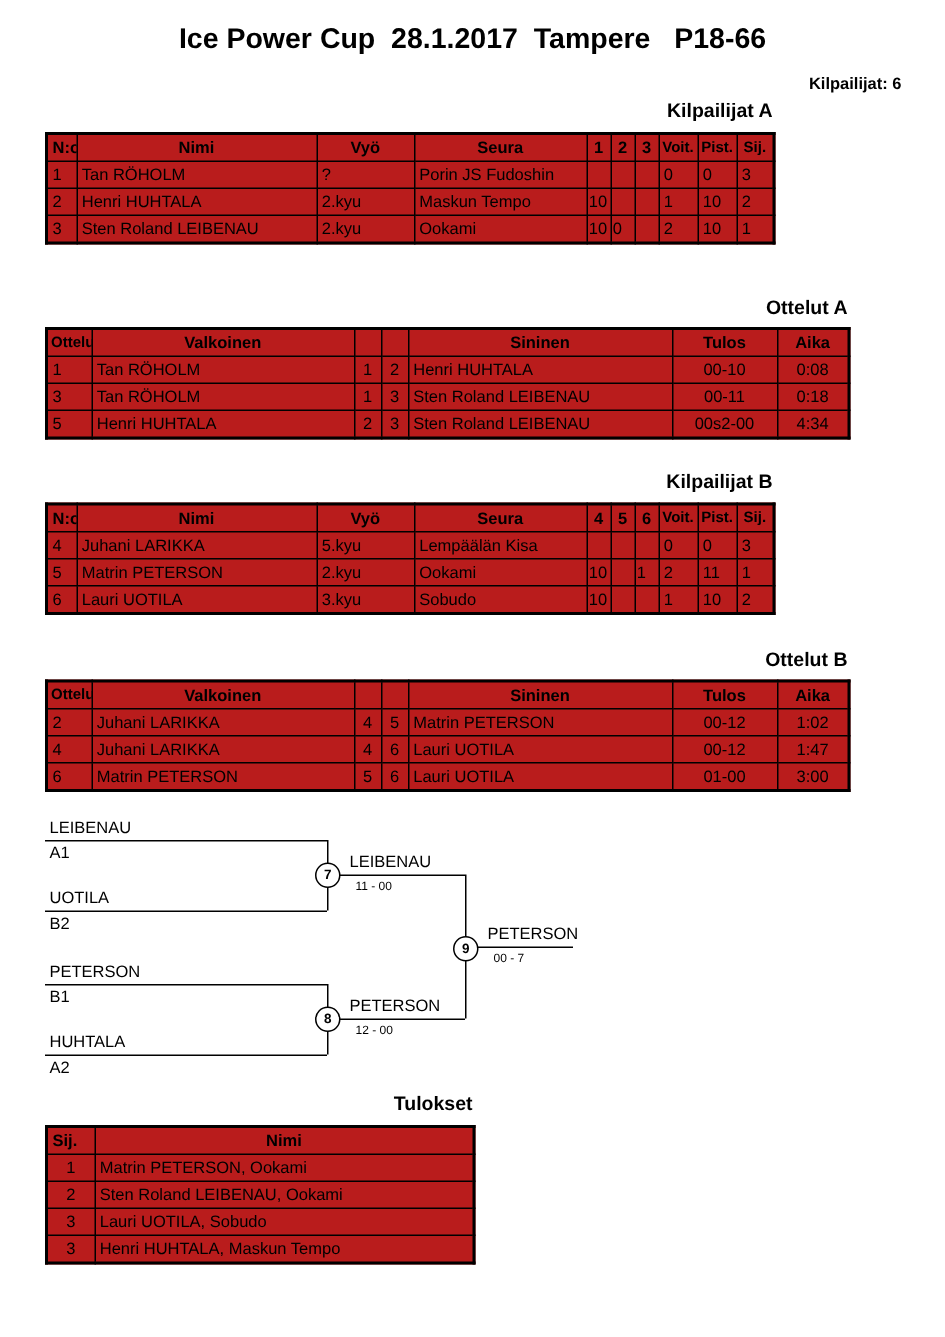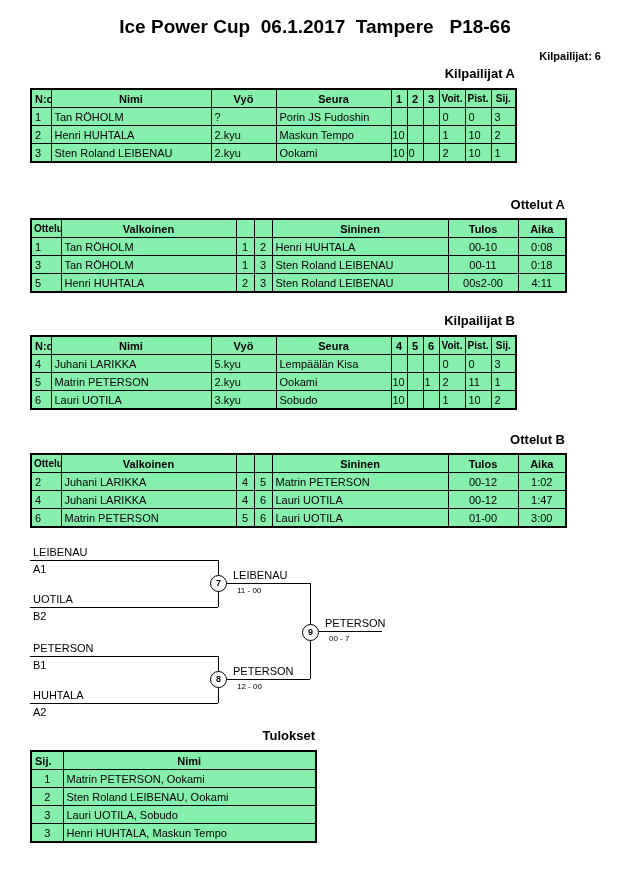--- a/index.html
+++ b/index.html
@@ -7,21 +7,21 @@
     width:630px;height:891px;background:#ffffff;color:#000;
     font-family:"Liberation Sans", sans-serif;position:relative;overflow:hidden;
   }
   .title{padding-top:14px;text-align:center;font-size:19px;font-weight:bold;white-space:pre;line-height:26px;}
   .comp-count{position:absolute;top:50px;right:29px;font-size:11px;font-weight:bold;}
   .content{margin-left:30px;}
   .sec-heading{font-size:13px;font-weight:bold;text-align:right;line-height:16px;}
   .w485{width:485px;}
   .w535{width:535px;}
   .w285{width:285px;}
-  table.grid{border-collapse:collapse;table-layout:fixed;border:2px solid #000;background:#86efac;}
+  table.grid{border-collapse:collapse;table-layout:fixed;border:2px solid #000;background:#b91c1c;}
   .grid th,.grid td{
     border:1px solid #000;font-size:11px;height:17px;padding:0 3px;
     overflow:hidden;white-space:nowrap;vertical-align:middle;text-align:left;
   }
   .grid th{font-weight:bold;}
   .ac{text-align:center !important;}
   .np{padding:0 1px !important;}
   .thn{font-size:10px !important;text-align:center !important;padding:0 2px !important;}
   .mt-ha{margin-top:26px;}
   .mt-ta{margin-top:6px;}
@@ -42,21 +42,21 @@
     background:#fff;font-size:9px;font-weight:bold;text-align:center;line-height:15px;z-index:2;
   }
   .mt-hr{margin-top:6px;}
   .mt-tr{margin-top:6px;}
 </style>
 </head>
 <body>
 
 <div>
 
-  <div class="title">Ice Power Cup  06.1.2017  Tampere   P18-66</div>
+  <div class="title">Ice Power Cup  28.1.2017  Tampere   P18-66</div>
   <div class="comp-count">Kilpailijat: 6</div>
 
   <div class="content">
 
     <div class="sec-heading w485 mt-ha">Kilpailijat A</div>
     <table class="grid mt-ta" style="width:485px">
       <colgroup>
         <col style="width:20px">
           <col style="width:160px">
           <col style="width:65px">
@@ -163,21 +163,21 @@
           <td class="ac">00-11</td>
           <td class="ac">0:18</td>
         </tr>
         <tr>
           <td>5</td>
           <td>Henri HUHTALA</td>
           <td class="ac np">2</td>
           <td class="ac np">3</td>
           <td>Sten Roland LEIBENAU</td>
           <td class="ac">00s2-00</td>
-          <td class="ac">4:11</td>
+          <td class="ac">4:34</td>
         </tr>
       </tbody>
     </table>
 
     <div class="sec-heading w485 mt-hb">Kilpailijat B</div>
     <table class="grid mt-tb" style="width:485px">
       <colgroup>
         <col style="width:20px">
           <col style="width:160px">
           <col style="width:65px">

